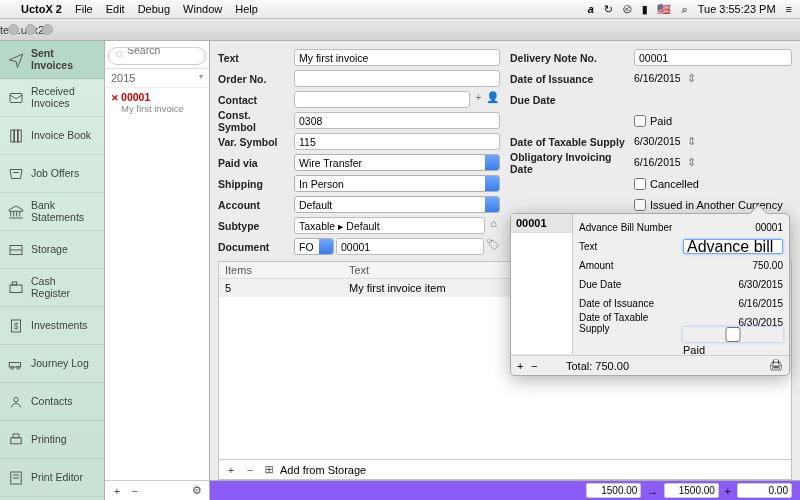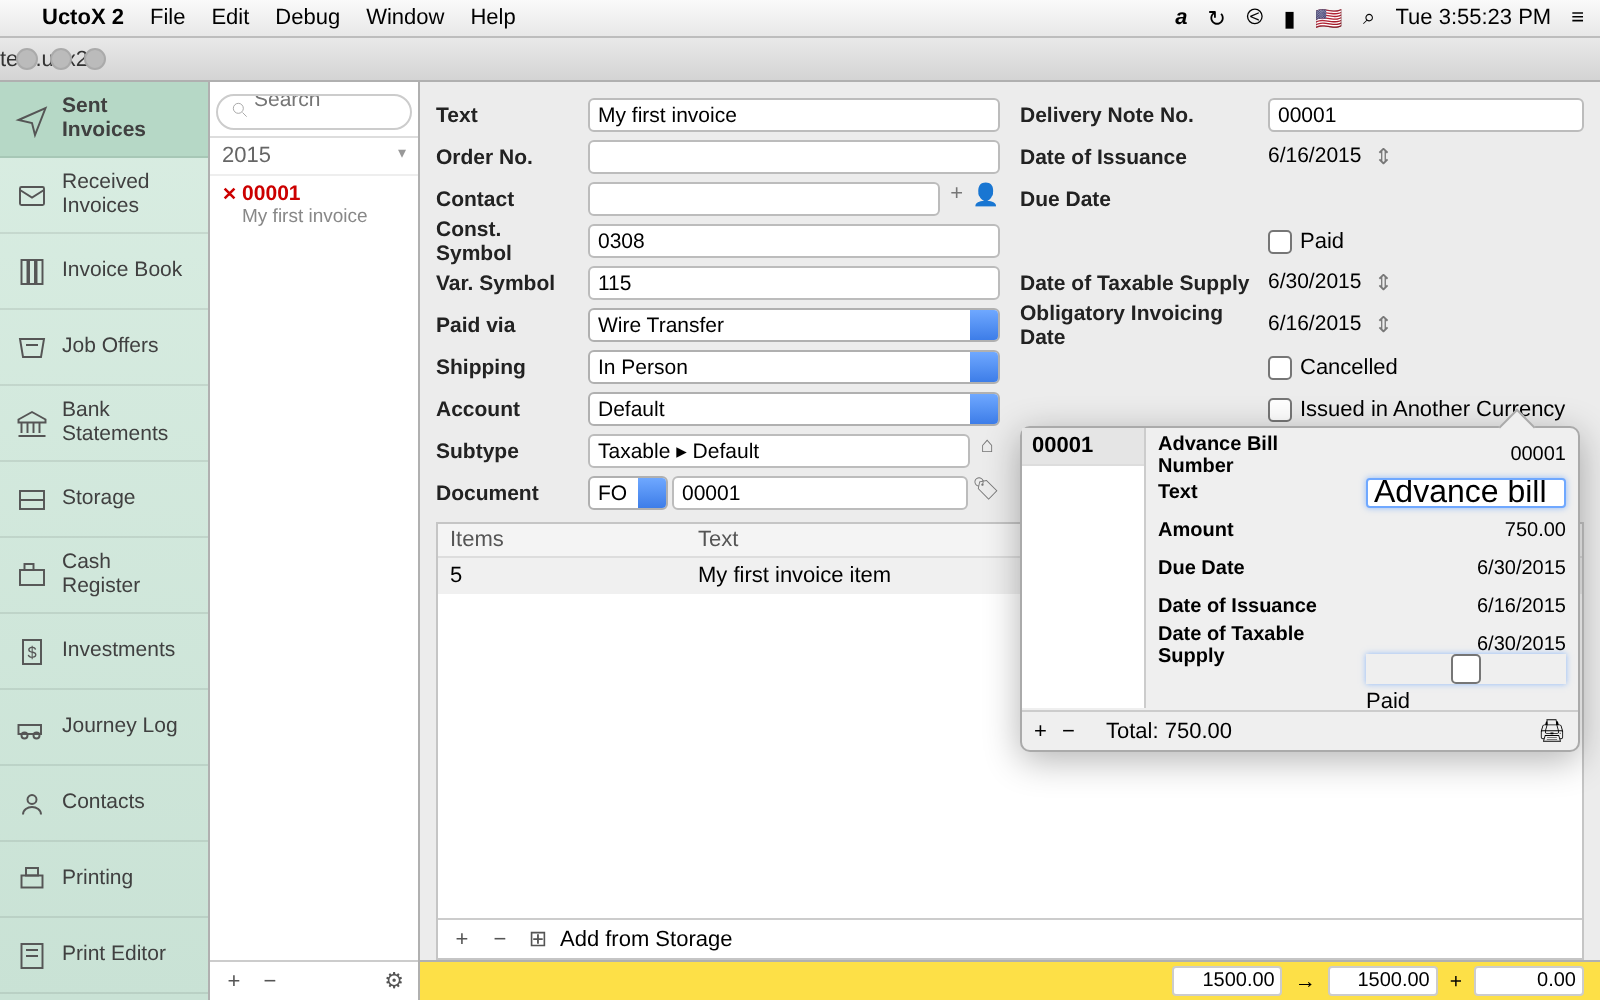--- a/index.html
+++ b/index.html
@@ -63,36 +63,36 @@
 .itemsarea .thead { display:flex; background:#f4f4f4; border-bottom:1px solid #ddd; height:17px; font-size:10px; color:#555; align-items:center; }
 .itemsarea .thead div:first-child { width:130px; padding-left:6px; }
 .itemsarea .thead div:nth-child(2) { flex:1; }
 .itemsarea .trow { display:flex; height:18px; align-items:center; font-size:10.5px; background:#f0f0f0; }
 .itemsarea .trow div:first-child { width:130px; padding-left:6px; }
 .itemsarea .trow div:nth-child(2) { flex:1; }
 .itemsfoot { height:20px; border-top:1px solid #ccc; display:flex; align-items:center; padding:0 4px; gap:3px; font-size:10.5px; }
 .itemsfoot .b { width:16px; text-align:center; cursor:pointer; color:#555; }
 
 
-.status { height:20px; border-top:1px solid #b0b0b0; display:flex; align-items:center; justify-content:flex-end; padding:0 8px; gap:6px; font-size:10.5px; background:#fde047; }
+.status { height:20px; border-top:1px solid #b0b0b0; display:flex; align-items:center; justify-content:flex-end; padding:0 8px; gap:6px; font-size:10.5px; background:#8b5cf6; }
 .status input { width:55px; height:15px; border:1px solid #ccc; border-radius:2px; text-align:right; padding:0 3px; font-size:10px; }
 
 
 .popover { position:absolute; right:10px; top:172px; width:280px; background:#efefef; border:1px solid #aaa; border-radius:5px; box-shadow:0 4px 18px rgba(0,0,0,.3); z-index:50; }
 .popover .phead { display:flex; }
 .popover .plist { width:62px; background:#fff; border-right:1px solid #ccc; border-radius:4px 0 0 0; height:140px; font-size:10px; }
 .popover .plist .ph { background:#e5e5e5; padding:3px 5px; border-bottom:1px solid #ddd; font-weight:bold; }
 .popover .pform { flex:1; padding:4px 6px; }
 .popover .prow { display:flex; align-items:center; height:19px; gap:4px; }
-.popover .plbl { width:100px; font-size:10px; font-weight:700; }
+.popover .plbl { width:100px; font-size:10px; font-weight:400; }
 .popover .pval { flex:1; font-size:10px; text-align:right; }
 .popover .pval input { width:100%; height:15px; border:1px solid #6fa8ff; border-radius:2px; padding:0 3px; font-size:16px; box-shadow:0 0 3px rgba(80,150,255,.6); }
 .popover .pfoot { border-top:1px solid #ccc; height:20px; display:flex; align-items:center; padding:0 6px; font-size:10px; }
 .popover .pfoot .b { width:14px; cursor:pointer; }
-.popover .pfoot .tot { margin-left:8px; }
+.popover .pfoot .tot { margin-left:21px; }
 .popover .pfoot .prn { margin-left:auto; }
 .popover:before { content:""; position:absolute; top:-7px; right:24px; width:12px; height:12px; background:#efefef; border-left:1px solid #aaa; border-top:1px solid #aaa; transform:rotate(45deg); }
 
 .rightdock { position:absolute; right:-1px; top:41px; width:30px; height:40px; background:#e3e3e3; border:1px solid #bcbcbc; border-radius:3px 0 0 3px; display:flex; flex-direction:column; align-items:center; justify-content:center; font-size:8px; color:#777; }
 .rightdock svg { width:16px; height:16px; stroke:#888; fill:none; }
 </style>
 </head>
 <body>
 
 <div class="menubar">

